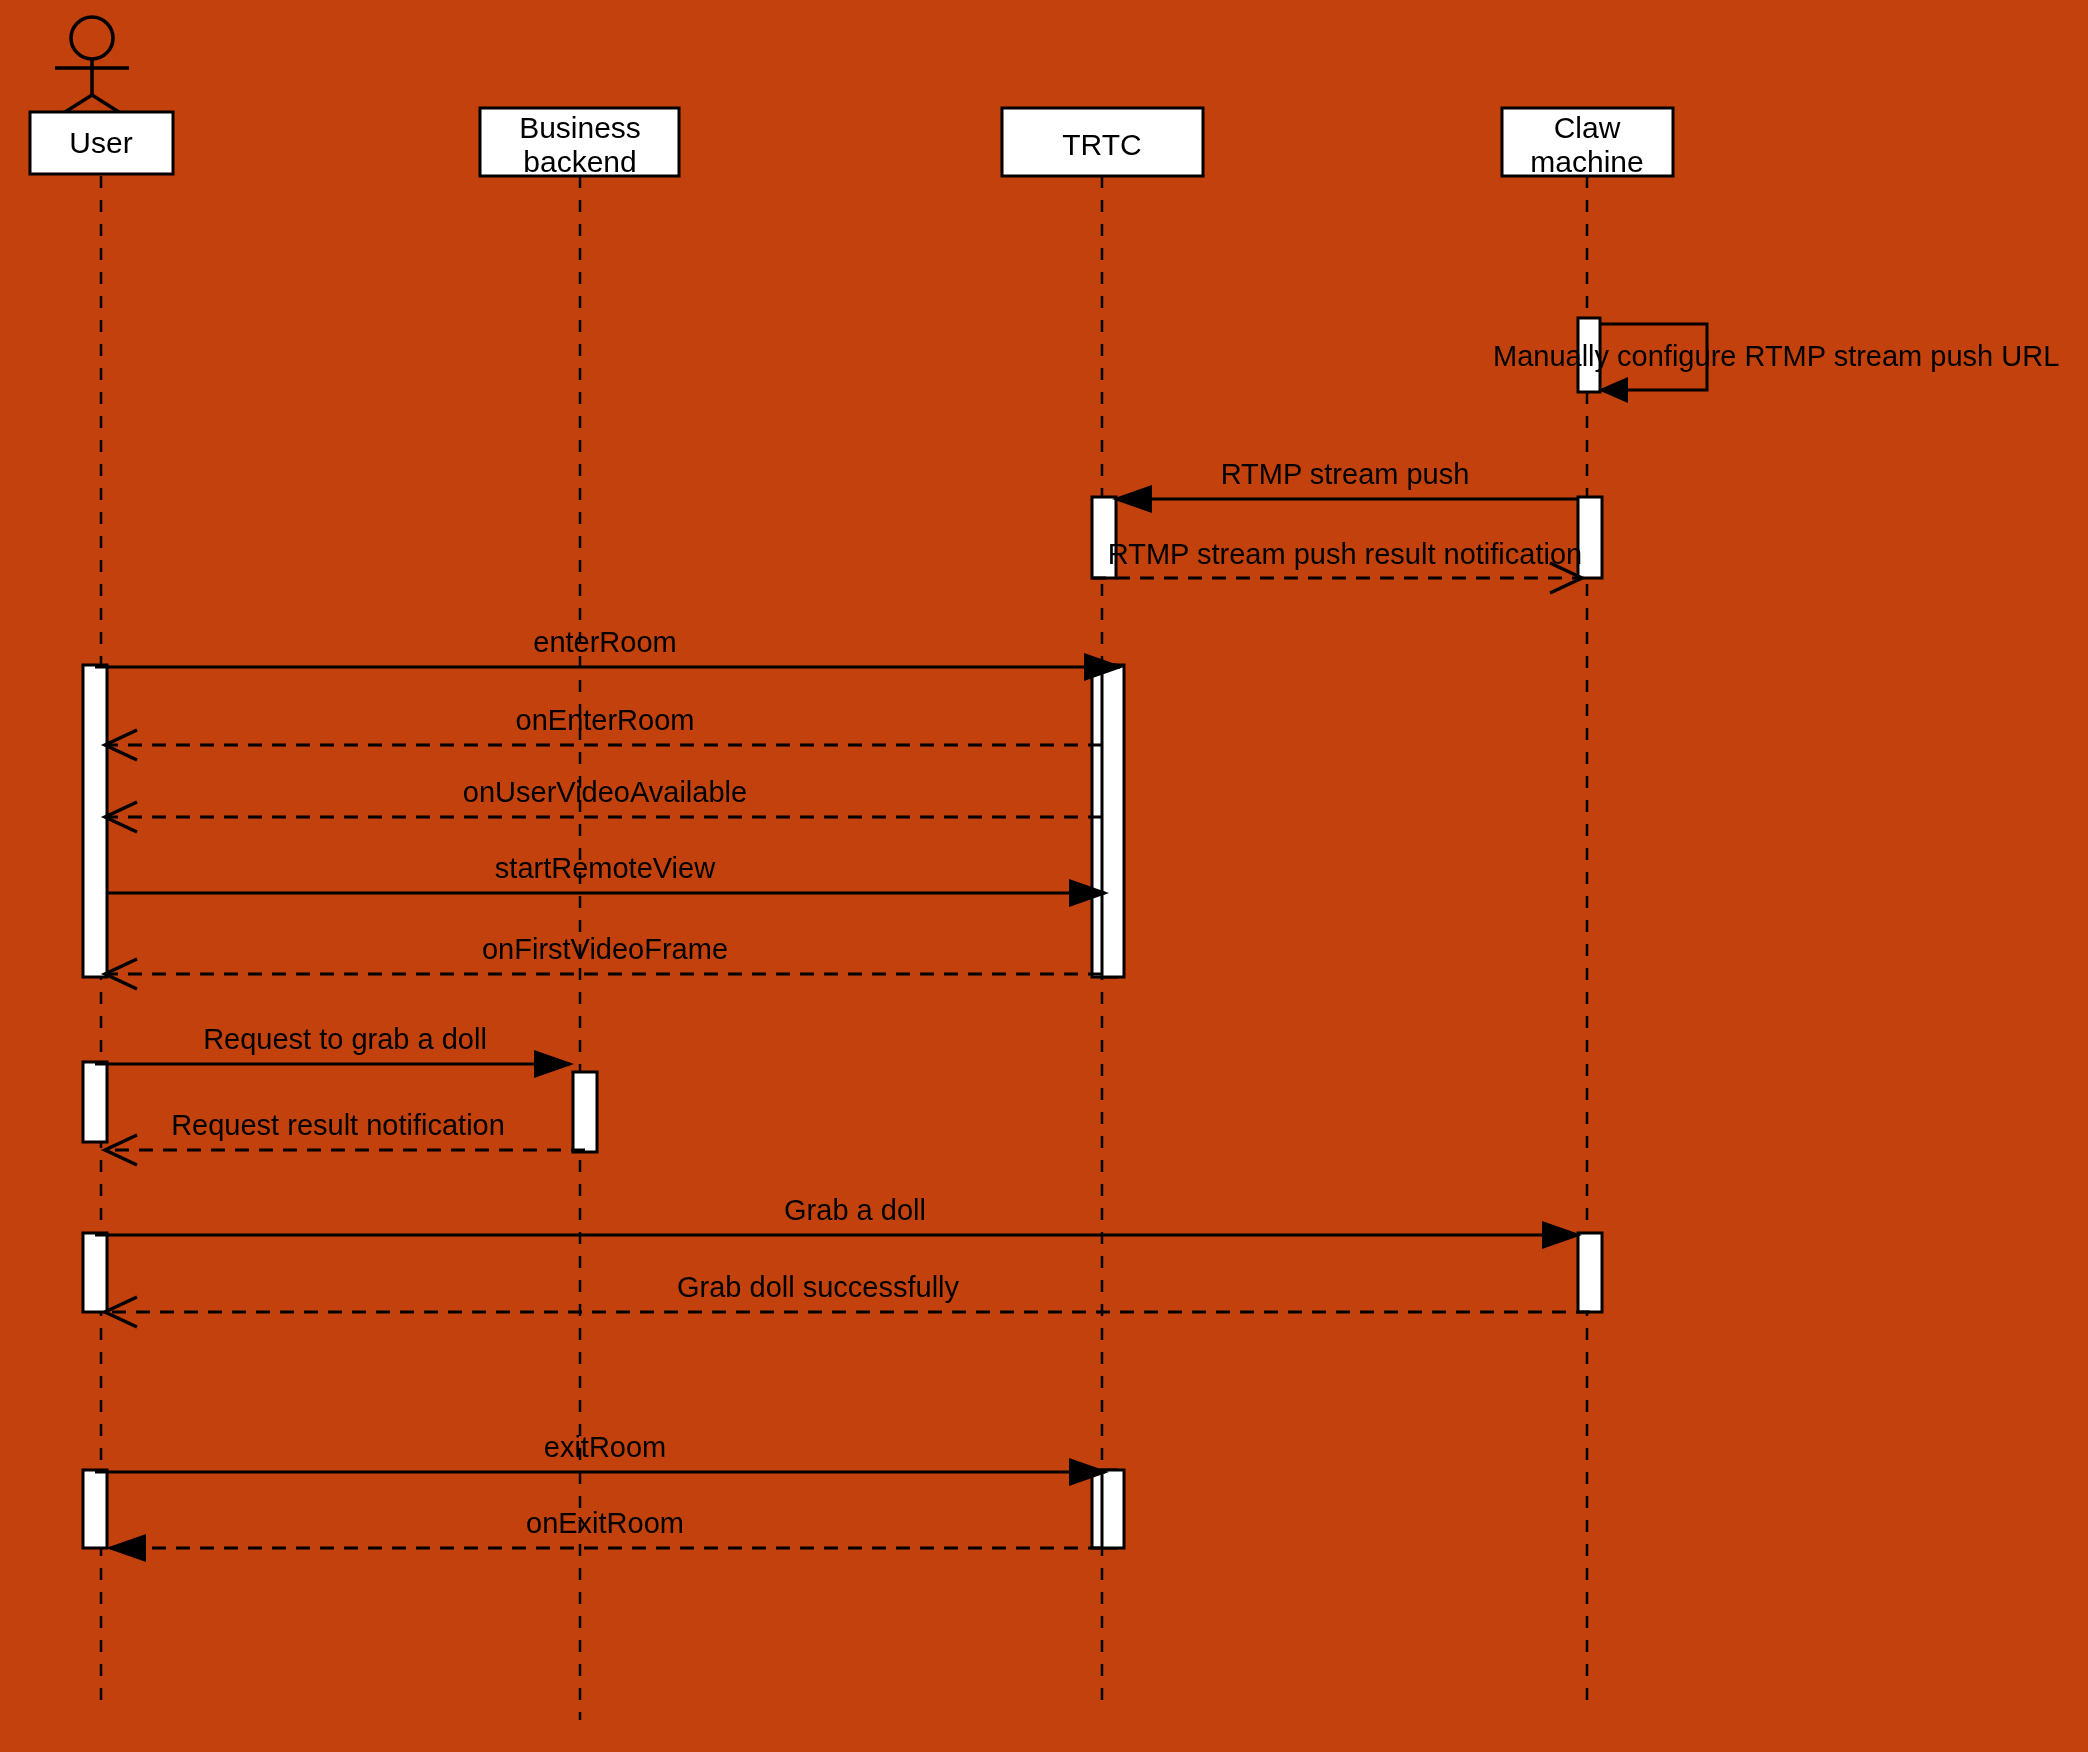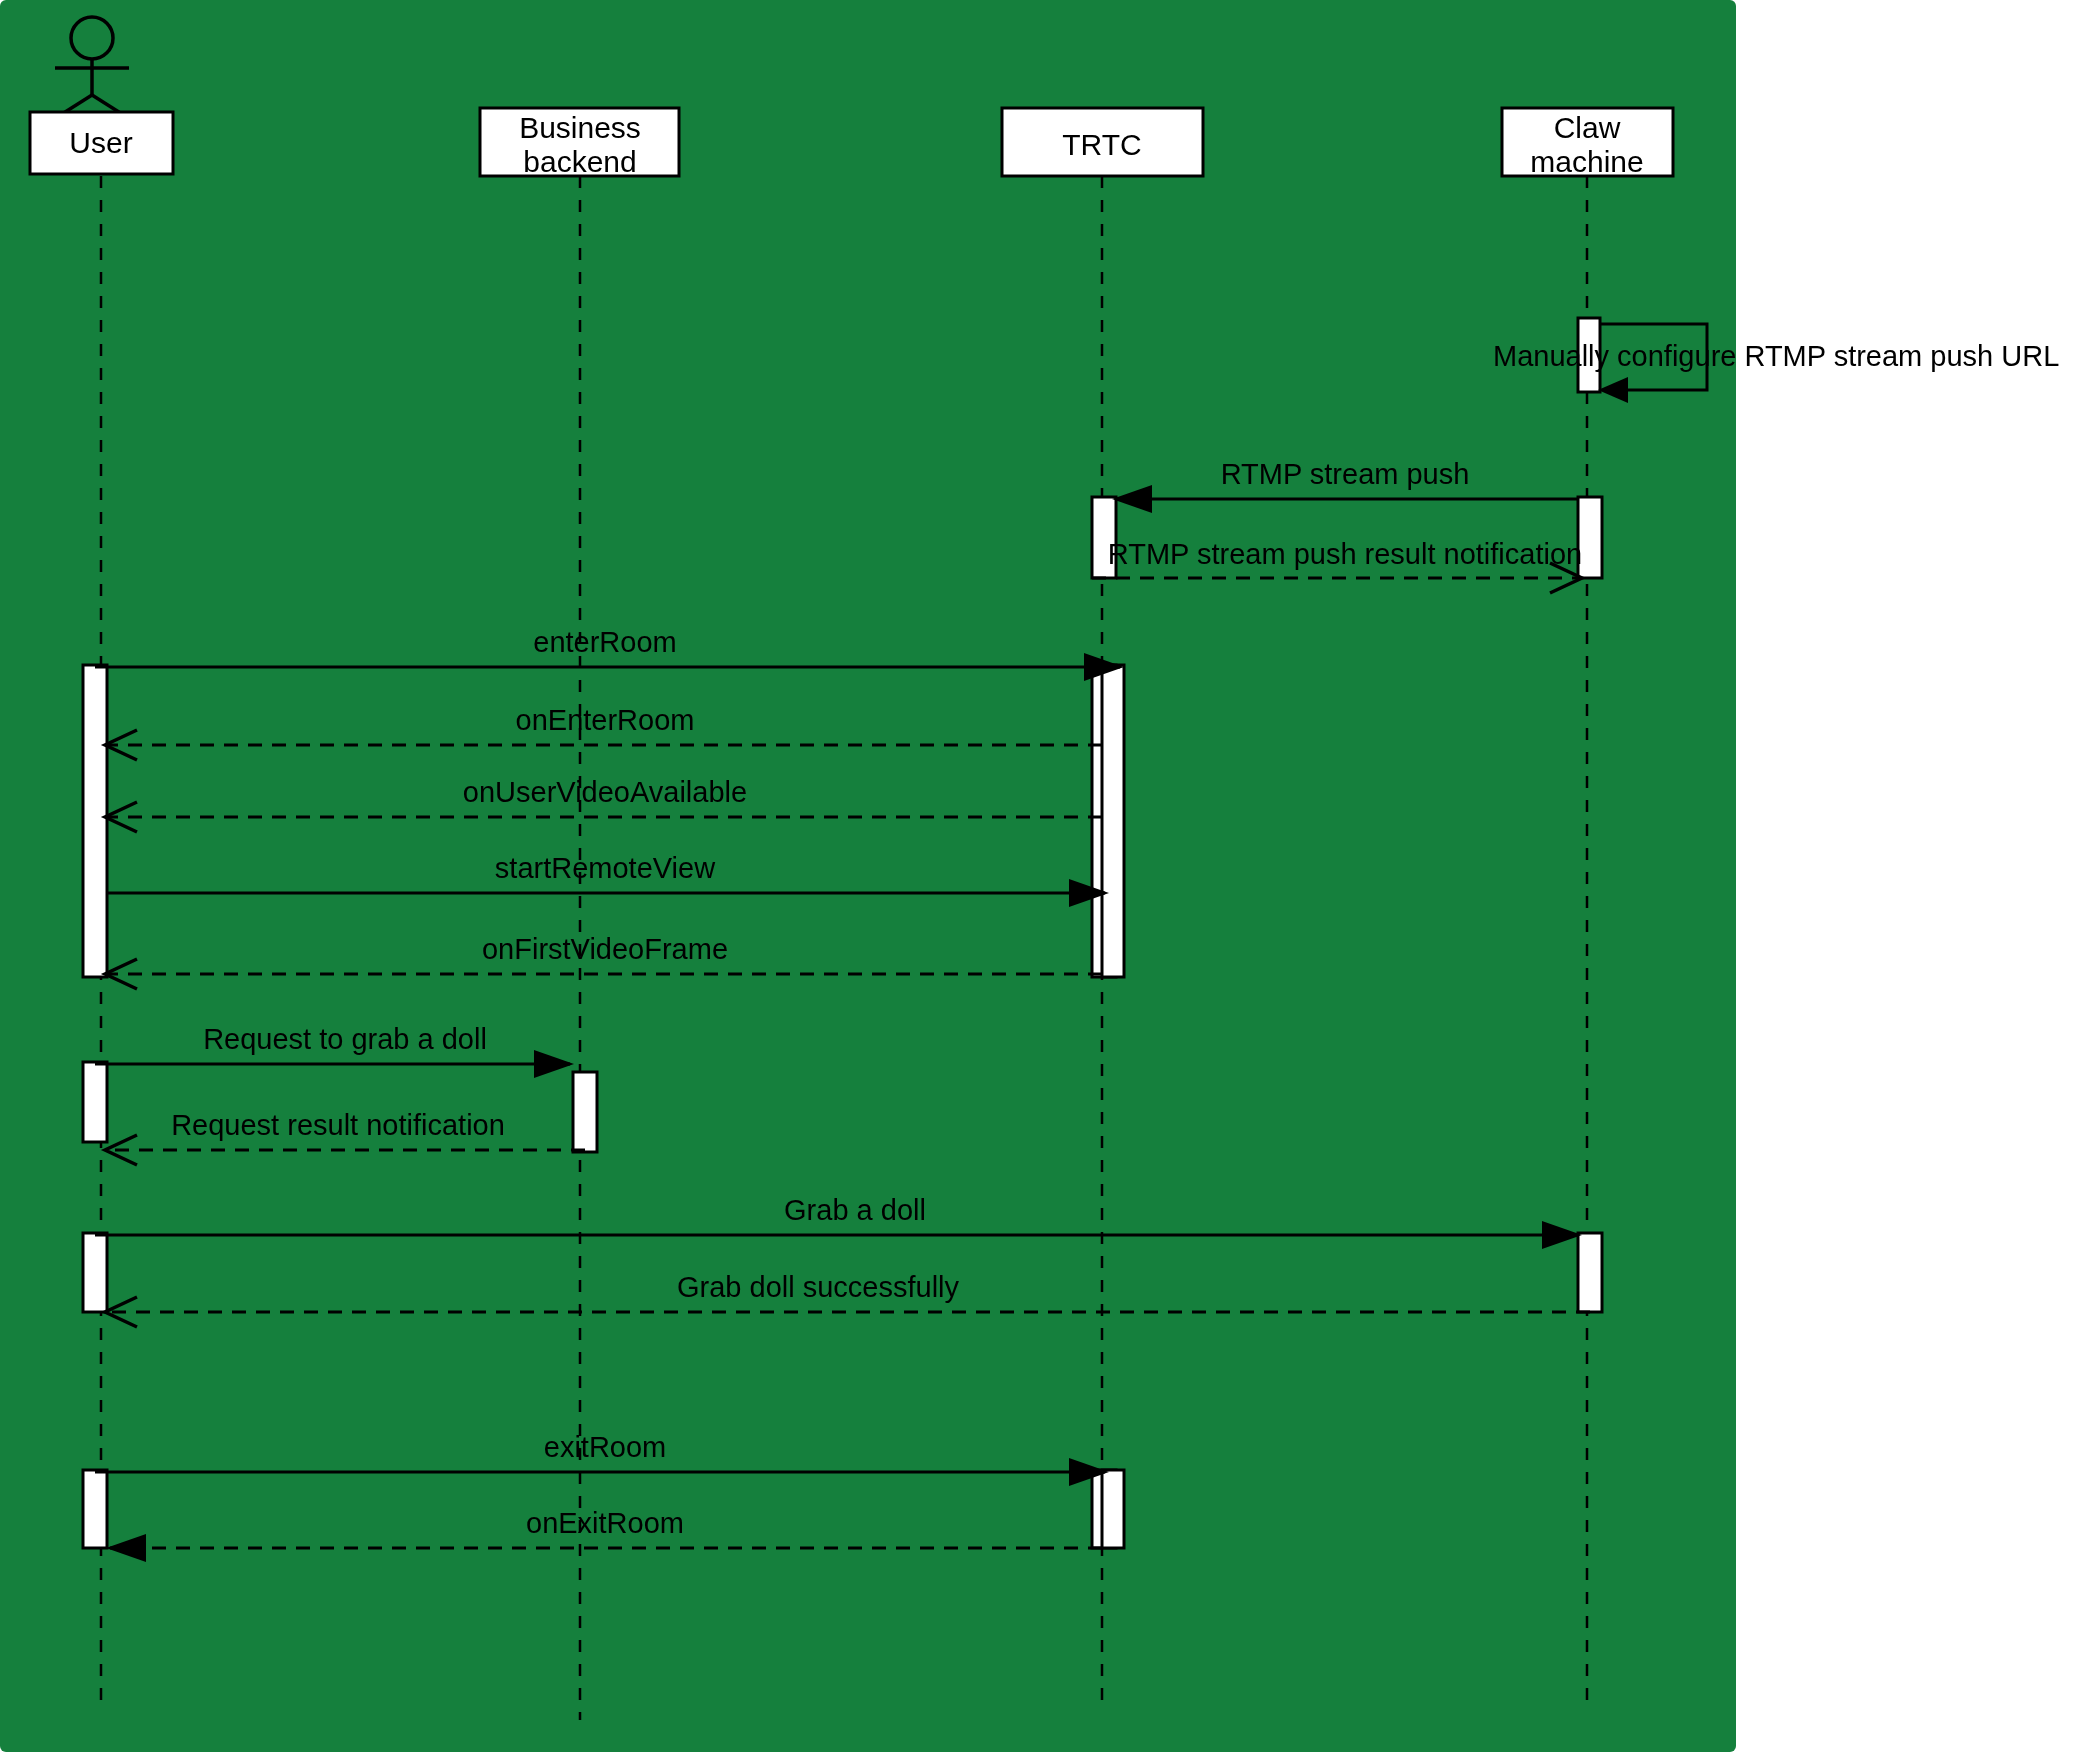--- a/index.html
+++ b/index.html
@@ -8,24 +8,23 @@
     background: #ffffff;
   }
   body {
     font-family: "Liberation Sans", sans-serif;
     width: 2088px;
     height: 1752px;
     overflow: hidden;
   }
   #diagram-root {
     position: relative;
-    width: 1736px;
+    width: 2088px;
     height: 1752px;
-    background: #15803d;
-    border-radius: 6px;
+    background: #c2410c;
   }
   svg#seq-svg {
     display: block;
     width: 2088px;
     height: 1752px;
   }
   .participant-box {
     fill: #ffffff;
     stroke: #000000;
     stroke-width: 3;

